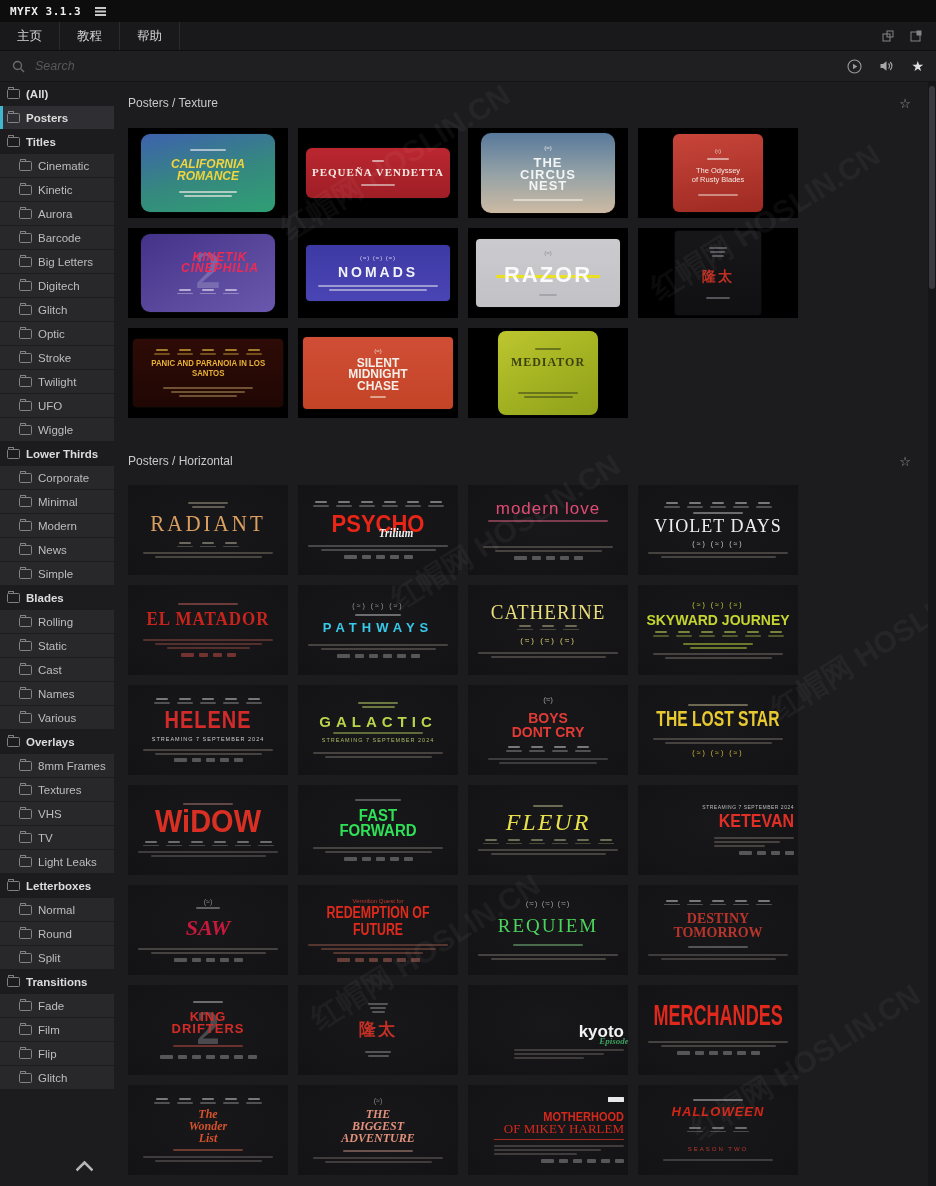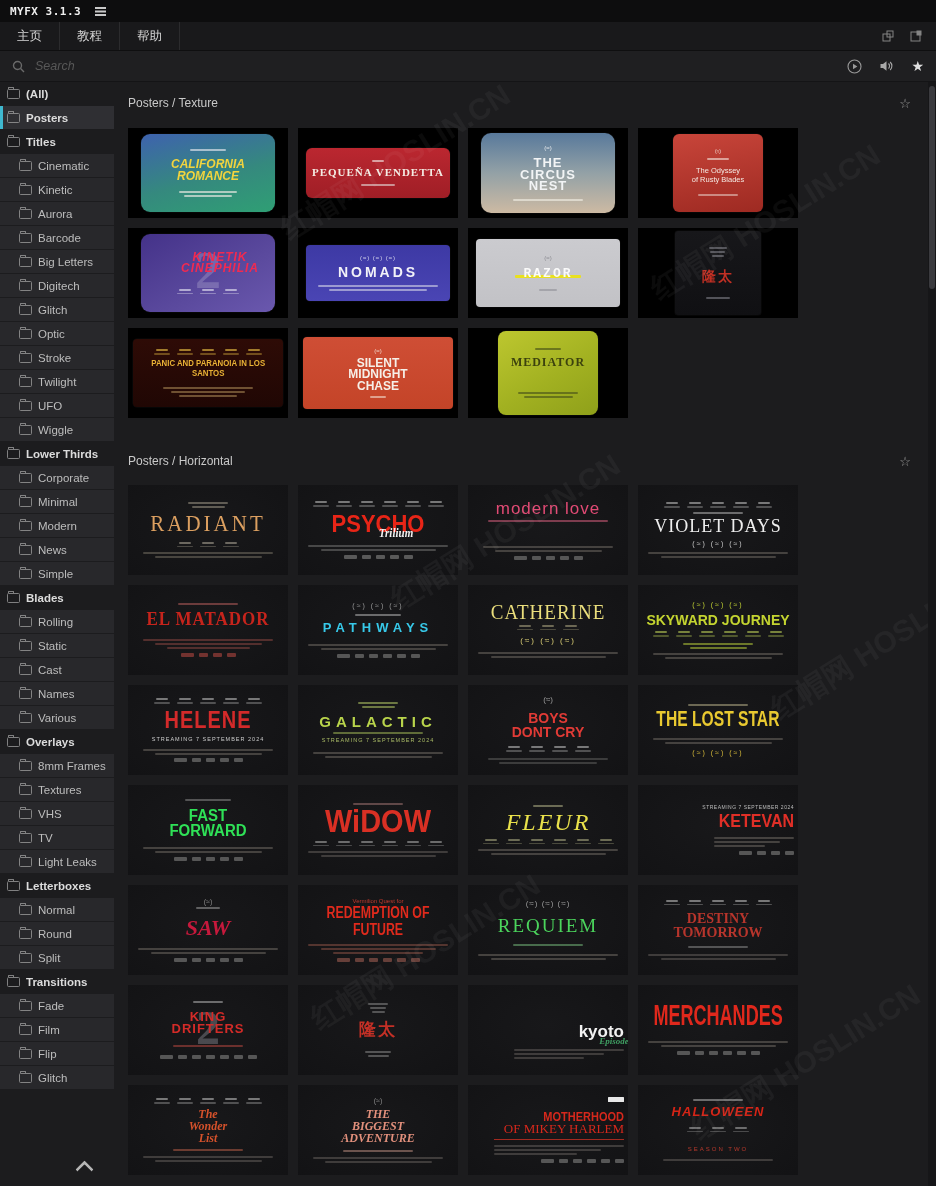--- a/index.html
+++ b/index.html
@@ -399,21 +399,21 @@
             <div class="bars">
               <div class="bar" style="width: 120px; background: rgb(184, 184, 220);"></div>
               <div class="bar" style="width: 98px; background: rgb(184, 184, 220);"></div>
             </div>
           </div>
         </div>
         <div class="tile">
           <div class="card" style="background: linear-gradient(rgb(203, 203, 207) 0%, rgb(194, 194, 198) 100%); width: 90%; height: 76%; border-radius: 4px;">
             <div class="t" style="color: rgb(138, 138, 144); font-size: 6px; font-weight: 400; line-height: 1.05;"><span class="txt">(≈)</span></div>
             <div class="gap" style="height: 6px;"></div>
-            <div class="t" style="color: rgb(250, 250, 250); font-size: 13px; font-weight: 800; letter-spacing: 2px; line-height: 1.05; font-family: Liberation Mono, monospace;"><span class="stripe" style="background: rgb(232, 224, 32);"></span><span class="txt">RAZOR</span></div>
+            <div class="t" style="color: rgb(250, 250, 250); font-size: 22px; font-weight: 800; letter-spacing: 2px; line-height: 1.05;"><span class="stripe" style="background: rgb(232, 224, 32);"></span><span class="txt">RAZOR</span></div>
             <div class="gap" style="height: 8px;"></div>
             <div class="bars">
               <div class="bar" style="width: 18px; background: rgb(154, 154, 160);"></div>
             </div>
           </div>
         </div>
         <div class="tile">
           <div class="card" style="background: linear-gradient(rgb(23, 23, 26) 0%, rgb(16, 16, 19) 100%); width: 54%; height: 94%; border-radius: 3px;">
             <div class="bars">
               <div class="bar" style="width: 18px; background: rgb(106, 106, 112);"></div>
@@ -857,78 +857,78 @@
               <div class="bar" style="width: 130px; background: rgb(85, 81, 78);"></div>
               <div class="bar" style="width: 107px; background: rgb(85, 81, 78);"></div>
             </div>
             <div class="gap" style="height: 5px;"></div>
             <div class="t" style="color: rgb(216, 188, 58); font-size: 7px; font-weight: 400; letter-spacing: 2px; line-height: 1.05;"><span class="txt">(≈) (≈) (≈)</span></div>
           </div>
         </div>
         <div class="tile poster">
           <div class="pcontent">
             <div class="bars">
+              <div class="bar" style="width: 50px; background: rgb(122, 90, 88);"></div>
+            </div>
+            <div class="gap" style="height: 2px;"></div>
+            <div class="t" style="color: rgb(218, 48, 36); font-size: 29px; font-weight: 800; line-height: 1.05; transform: scale(1, 1.05);"><span class="txt">WiDOW</span></div>
+            <div class="gap" style="height: 4px;"></div>
+            <div class="cast">
+              <div class="col">
+                <div class="bar" style="width: 12px; background: rgb(138, 138, 138);"></div>
+                <div class="bar" style="width: 16px; height: 1.5px; background: rgb(138, 138, 138); opacity: 0.45;"></div>
+              </div>
+              <div class="col">
+                <div class="bar" style="width: 12px; background: rgb(138, 138, 138);"></div>
+                <div class="bar" style="width: 16px; height: 1.5px; background: rgb(138, 138, 138); opacity: 0.45;"></div>
+              </div>
+              <div class="col">
+                <div class="bar" style="width: 12px; background: rgb(138, 138, 138);"></div>
+                <div class="bar" style="width: 16px; height: 1.5px; background: rgb(138, 138, 138); opacity: 0.45;"></div>
+              </div>
+              <div class="col">
+                <div class="bar" style="width: 12px; background: rgb(138, 138, 138);"></div>
+                <div class="bar" style="width: 16px; height: 1.5px; background: rgb(138, 138, 138); opacity: 0.45;"></div>
+              </div>
+              <div class="col">
+                <div class="bar" style="width: 12px; background: rgb(138, 138, 138);"></div>
+                <div class="bar" style="width: 16px; height: 1.5px; background: rgb(138, 138, 138); opacity: 0.45;"></div>
+              </div>
+              <div class="col">
+                <div class="bar" style="width: 12px; background: rgb(138, 138, 138);"></div>
+                <div class="bar" style="width: 16px; height: 1.5px; background: rgb(138, 138, 138); opacity: 0.45;"></div>
+              </div>
+            </div>
+            <div class="gap" style="height: 5px;"></div>
+            <div class="bars">
+              <div class="bar" style="width: 140px; background: rgb(78, 74, 72);"></div>
+              <div class="bar" style="width: 115px; background: rgb(78, 74, 72);"></div>
+            </div>
+          </div>
+        </div>
+        <div class="tile poster">
+          <div class="pcontent">
+            <div class="bars">
               <div class="bar" style="width: 46px; background: rgb(106, 106, 106);"></div>
             </div>
             <div class="gap" style="height: 8px;"></div>
             <div class="t" style="color: rgb(47, 225, 87); font-size: 15px; font-weight: 800; line-height: 0.92; transform: scale(1, 1.05);"><span class="txt">FAST
 FORWARD</span></div>
             <div class="gap" style="height: 10px;"></div>
             <div class="bars">
               <div class="bar" style="width: 130px; background: rgb(85, 81, 78);"></div>
               <div class="bar" style="width: 107px; background: rgb(85, 81, 78);"></div>
             </div>
             <div class="gap" style="height: 4px;"></div>
             <div class="hbars">
               <div class="hbar" style="background: rgb(102, 102, 102); width: 13px;"></div>
               <div class="hbar" style="background: rgb(102, 102, 102);"></div>
               <div class="hbar" style="background: rgb(102, 102, 102);"></div>
               <div class="hbar" style="background: rgb(102, 102, 102);"></div>
               <div class="hbar" style="background: rgb(102, 102, 102);"></div>
-            </div>
-          </div>
-        </div>
-        <div class="tile poster">
-          <div class="pcontent">
-            <div class="bars">
-              <div class="bar" style="width: 50px; background: rgb(122, 90, 88);"></div>
-            </div>
-            <div class="gap" style="height: 2px;"></div>
-            <div class="t" style="color: rgb(218, 48, 36); font-size: 29px; font-weight: 800; line-height: 1.05; transform: scale(1, 1.05);"><span class="txt">WiDOW</span></div>
-            <div class="gap" style="height: 4px;"></div>
-            <div class="cast">
-              <div class="col">
-                <div class="bar" style="width: 12px; background: rgb(138, 138, 138);"></div>
-                <div class="bar" style="width: 16px; height: 1.5px; background: rgb(138, 138, 138); opacity: 0.45;"></div>
-              </div>
-              <div class="col">
-                <div class="bar" style="width: 12px; background: rgb(138, 138, 138);"></div>
-                <div class="bar" style="width: 16px; height: 1.5px; background: rgb(138, 138, 138); opacity: 0.45;"></div>
-              </div>
-              <div class="col">
-                <div class="bar" style="width: 12px; background: rgb(138, 138, 138);"></div>
-                <div class="bar" style="width: 16px; height: 1.5px; background: rgb(138, 138, 138); opacity: 0.45;"></div>
-              </div>
-              <div class="col">
-                <div class="bar" style="width: 12px; background: rgb(138, 138, 138);"></div>
-                <div class="bar" style="width: 16px; height: 1.5px; background: rgb(138, 138, 138); opacity: 0.45;"></div>
-              </div>
-              <div class="col">
-                <div class="bar" style="width: 12px; background: rgb(138, 138, 138);"></div>
-                <div class="bar" style="width: 16px; height: 1.5px; background: rgb(138, 138, 138); opacity: 0.45;"></div>
-              </div>
-              <div class="col">
-                <div class="bar" style="width: 12px; background: rgb(138, 138, 138);"></div>
-                <div class="bar" style="width: 16px; height: 1.5px; background: rgb(138, 138, 138); opacity: 0.45;"></div>
-              </div>
-            </div>
-            <div class="gap" style="height: 5px;"></div>
-            <div class="bars">
-              <div class="bar" style="width: 140px; background: rgb(78, 74, 72);"></div>
-              <div class="bar" style="width: 115px; background: rgb(78, 74, 72);"></div>
             </div>
           </div>
         </div>
         <div class="tile poster">
           <div class="pcontent">
             <div class="bars">
               <div class="bar" style="width: 30px; background: rgb(138, 138, 106);"></div>
             </div>
             <div class="gap" style="height: 3px;"></div>
             <div class="t" style="color: rgb(233, 225, 75); font-size: 24px; font-weight: 400; font-style: italic; font-family: &quot;Liberation Serif&quot;, &quot;DejaVu Serif&quot;, serif; letter-spacing: 2px; line-height: 1.05;"><span class="txt">FLEUR</span></div>

